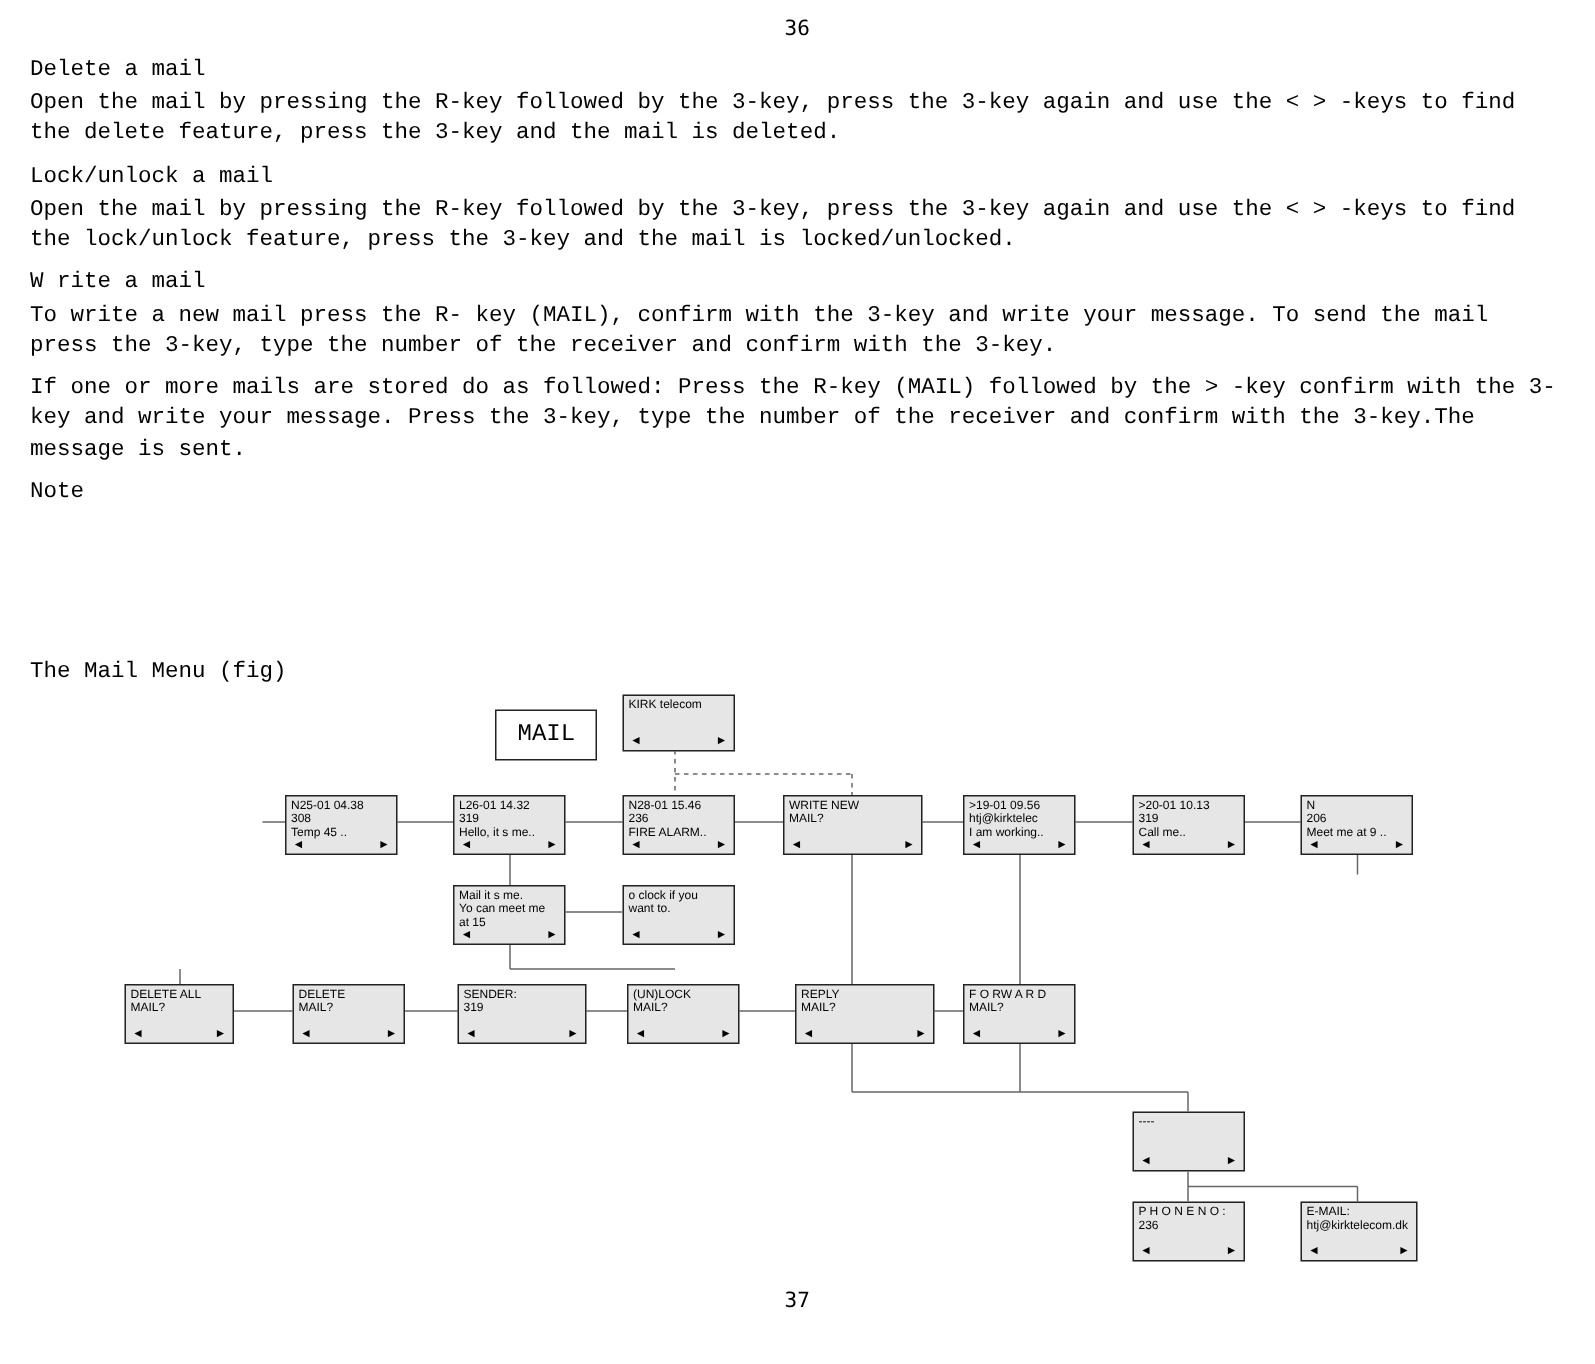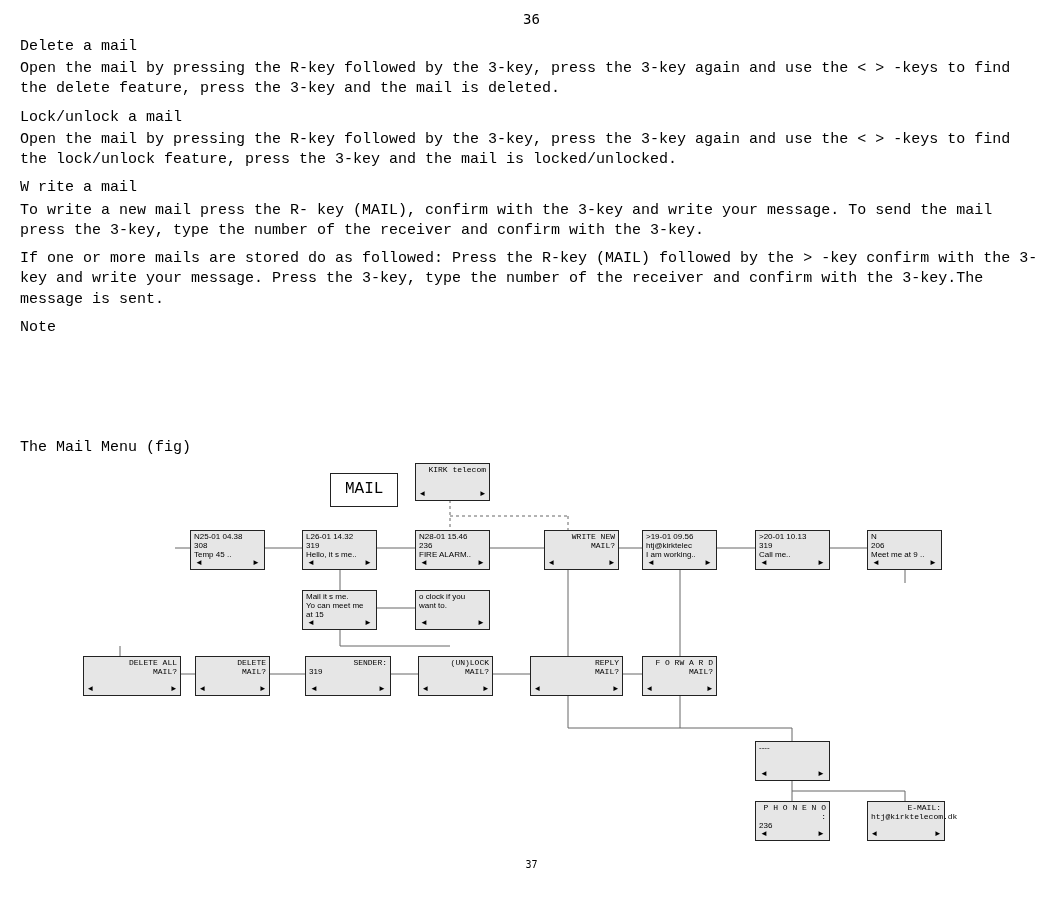--- a/index.html
+++ b/index.html
@@ -59,39 +59,39 @@
   }
   .mbox {
     position: absolute;
     background: #fff;
     border: 1px solid #222;
     font-family: "Courier New", monospace;
     font-size: 16px;
     padding: 5px 14px;
     box-sizing: border-box;
   }
-  .ctext { text-align: right; font-family: Liberation Mono, monospace; }
+  .ctext { text-align: left; }
   svg.conn {
     position: absolute;
     top: 0; left: 0;
     width: 1000px;
     height: 400px;
     pointer-events: none;
   }
   svg.conn line {
     stroke: #666;
     stroke-width: 1;
   }
   svg.conn line.dashed {
     stroke-dasharray: 3 3;
   }
   .pagenum-bottom {
     text-align: center;
     font-family: monospace;
-    font-size: 10px;
+    font-size: 14px;
     margin-top: 0;
   }
 </style>
 </head>
 <body>
 
 <div class="pagenum">36</div>
 
 <div class="section">
   <h3>Delete a mail</h3>
@@ -191,21 +191,21 @@
   <div class="box" style="left:395px; top:72px; width:75px; height:40px;">
     <div>N28-01 15.46</div>
     <div>236</div>
     <div>FIRE ALARM..</div>
     <div class="arrows">
         <span>◄</span>
         <span>►</span>
       </div>
   </div>
 
-  <div class="box ctext" style="left:524px; top:72px; width:75px; height:40px;">
+  <div class="box ctext" style="left:502px; top:72px; width:93px; height:40px;">
     <div>WRITE NEW</div>
     <div>MAIL?</div>
     <div class="arrows">
         <span>◄</span>
         <span>►</span>
       </div>
   </div>
 
   <div class="box" style="left:622px; top:72px; width:75px; height:40px;">
     <div>&gt;19-01 09.56</div>
@@ -249,21 +249,21 @@
 
   <div class="box" style="left:395px; top:132px; width:75px; height:40px;">
     <div>o clock if you</div>
     <div>want to.</div>
     <div class="arrows">
         <span>◄</span>
         <span>►</span>
       </div>
   </div>
 
-  <div class="box ctext" style="left:63px; top:198px; width:98px; height:40px;">
+  <div class="box ctext" style="left:63px; top:198px; width:73px; height:40px;">
     <div>DELETE ALL</div>
     <div>MAIL?</div>
     <div class="arrows">
         <span>◄</span>
         <span>►</span>
       </div>
   </div>
 
   <div class="box ctext" style="left:175px; top:198px; width:75px; height:40px;">
     <div>DELETE</div>

